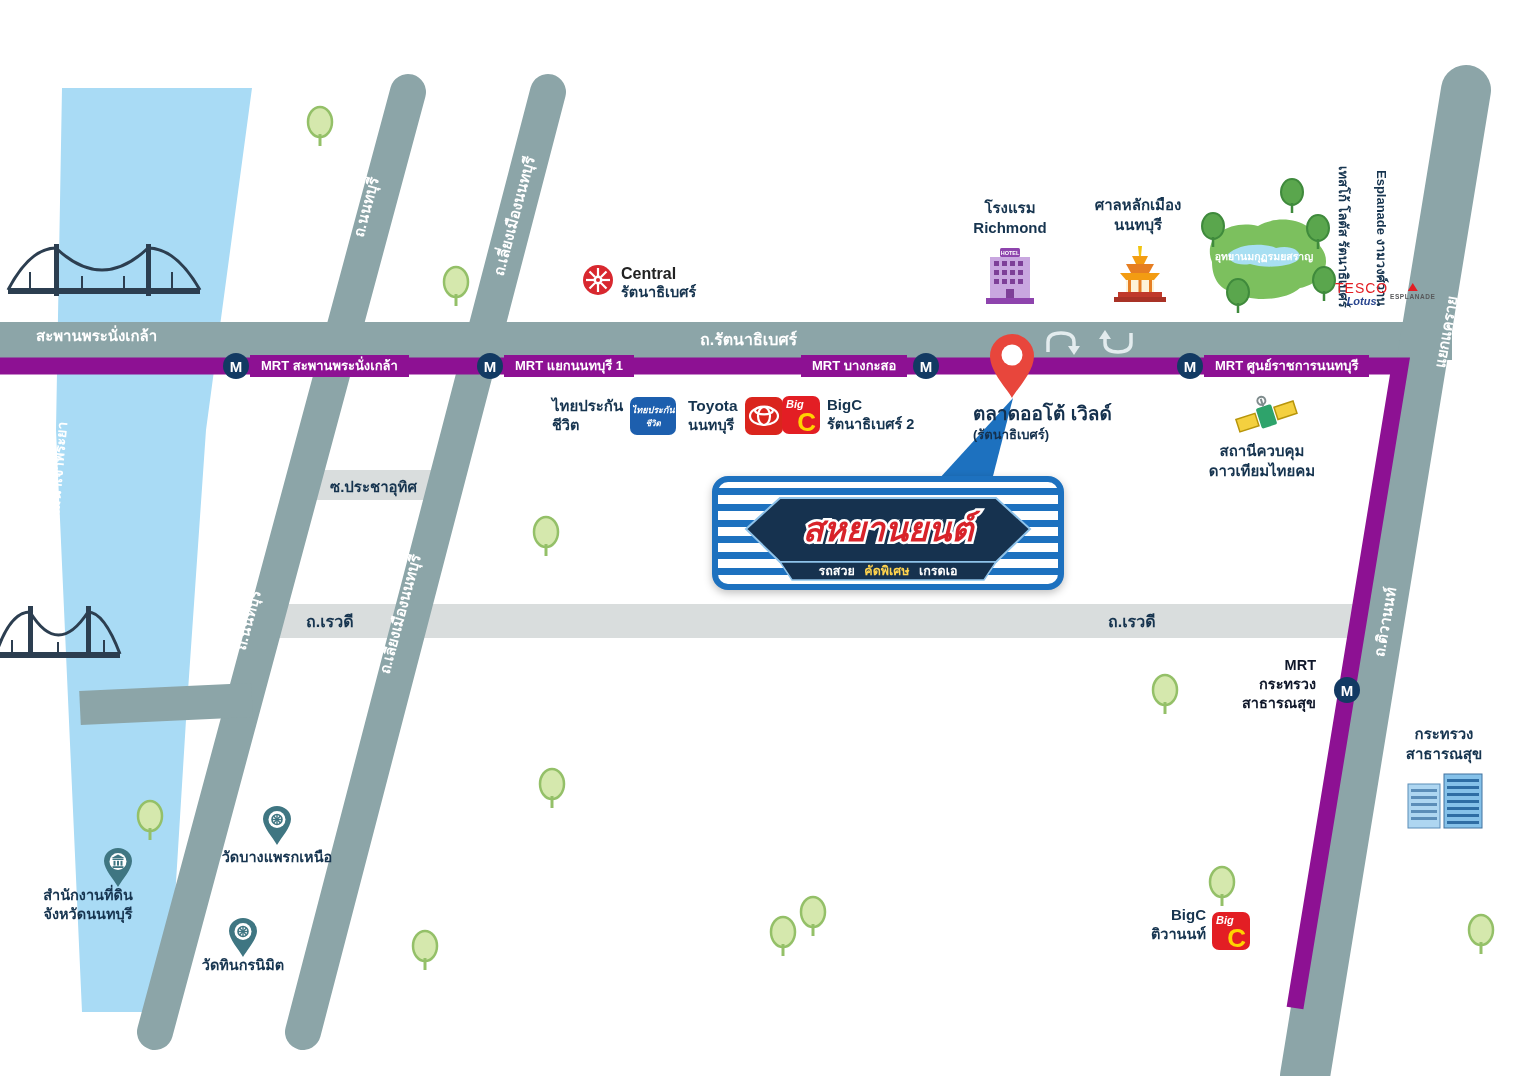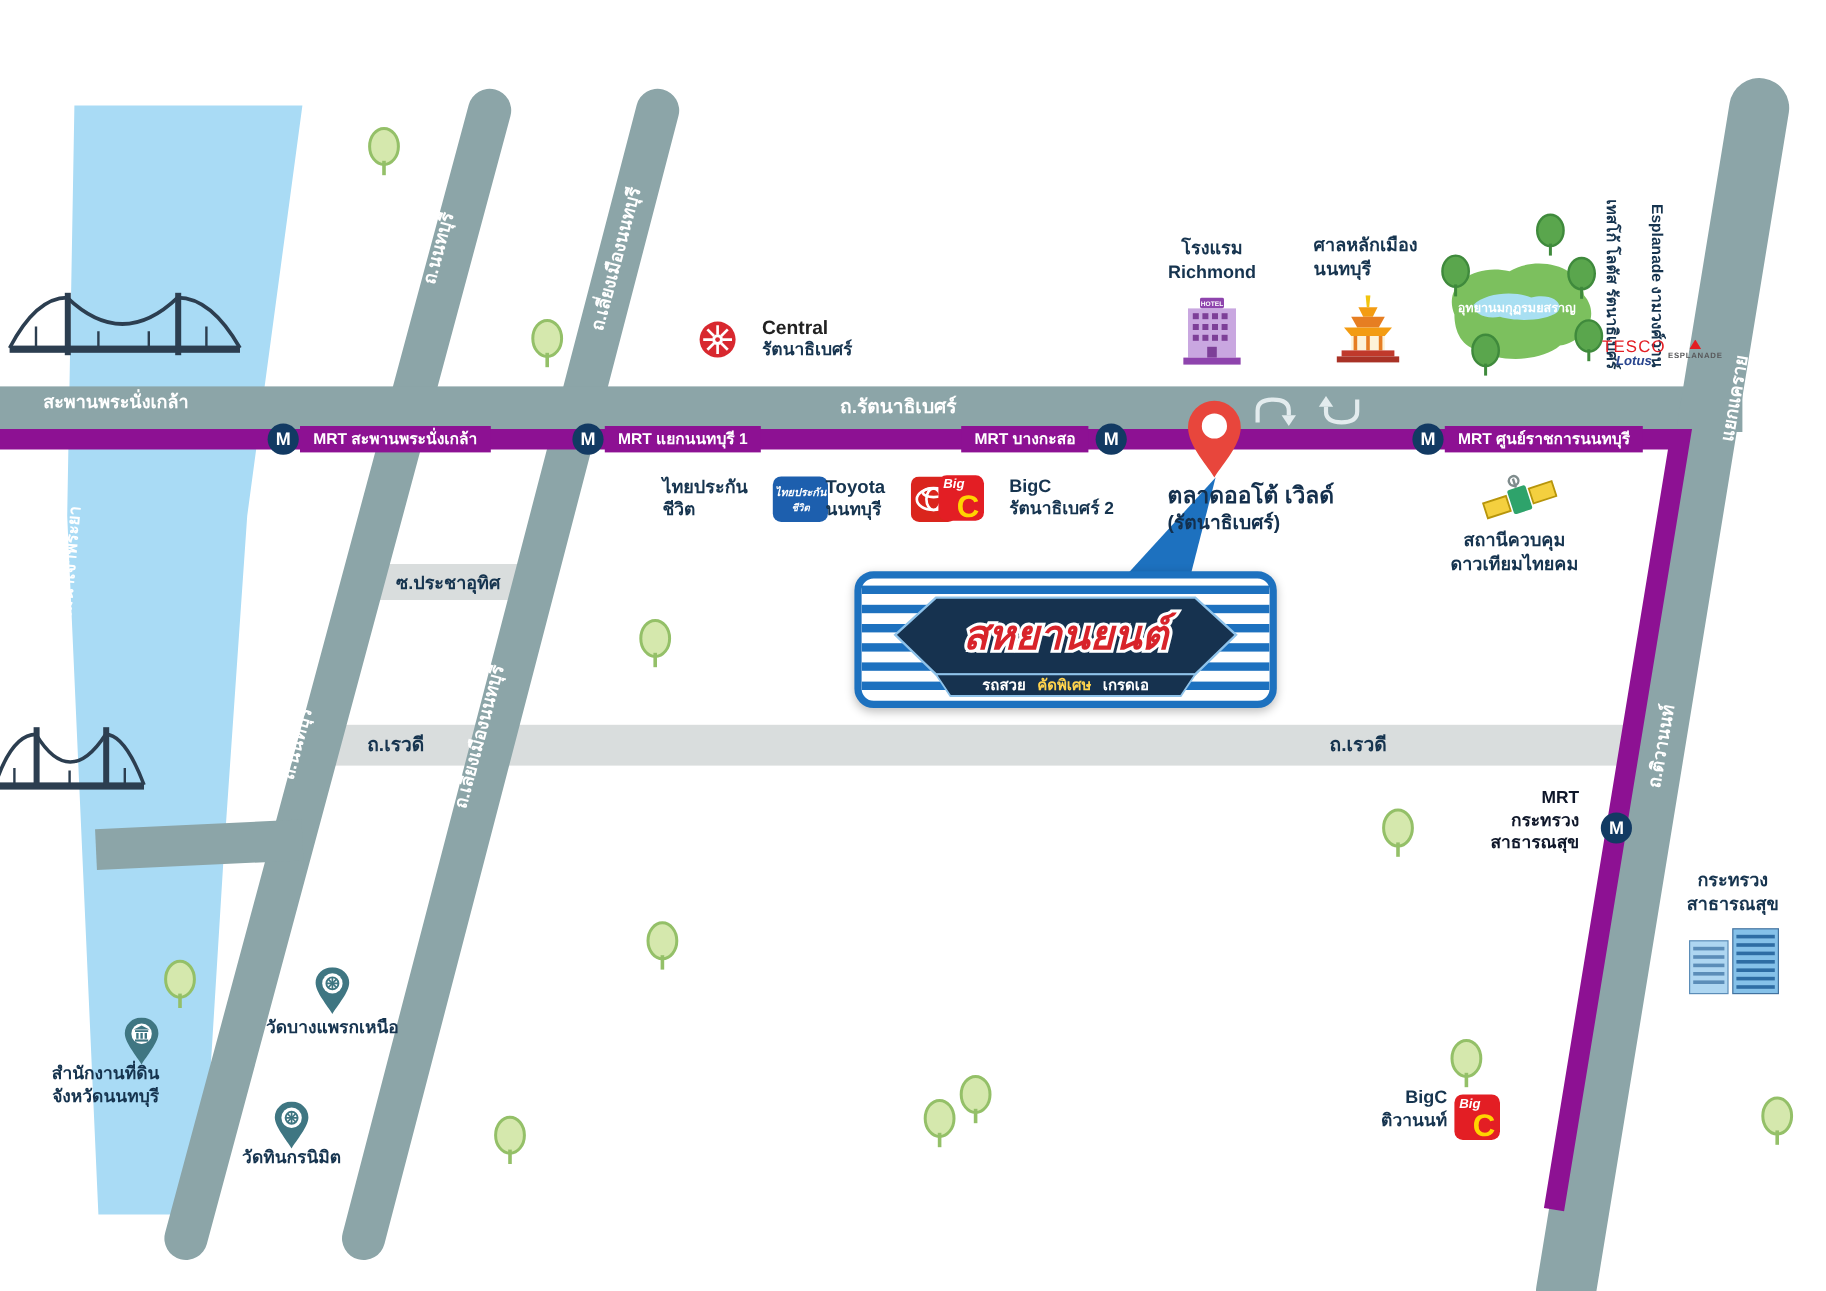--- a/index.html
+++ b/index.html
@@ -8,26 +8,26 @@
 .stage svg text{font-family:"Liberation Sans",sans-serif}
 .abs{position:absolute}
 .lbl{position:absolute;white-space:nowrap;color:#16344f;font-size:15px;font-weight:600;line-height:1.3}
 .lbl.big{font-size:16px}
 .white{color:#fff}
 .ctr{transform:translateX(-50%);text-align:center}
 .rot{transform:translate(-50%,-50%) rotate(var(--r));white-space:nowrap}
 .vrot{position:absolute;transform-origin:left top;transform:rotate(90deg);white-space:nowrap;color:#16344f;font-size:13px;font-weight:600}
 .banner{position:absolute;top:355px;height:22px;background:#8d1193;color:#fff;font-size:13px;font-weight:700;line-height:22px;padding:0 11px;white-space:nowrap}
 .mbadge{position:absolute;width:26px;height:26px;border-radius:50%;background:#123a63;color:#fff;font-weight:700;font-size:15px;display:flex;align-items:center;justify-content:center}
-.lm{position:absolute;display:flex;align-items:center;gap:21px}
+.lm{position:absolute;display:flex;align-items:flex-start;gap:7px}
 .col{display:flex;flex-direction:column}
 .name-b{font-weight:700;font-size:16px;color:#222;line-height:1.2}
 .name-s{font-size:14.5px;color:#16344f;font-weight:600;line-height:1.25}
 .au{position:absolute;font-size:19px;font-weight:800;color:#14304d;line-height:1.3;white-space:nowrap}
-.au .l2{font-size:16px}
+.au .l2{font-size:13px}
 .bigc-logo{width:38px;height:38px;background:#e31e24;border-radius:7px;position:relative;flex:none}
 .bigc-big{position:absolute;left:4px;top:2px;color:#fff;font-weight:700;font-style:italic;font-size:11px}
 .bigc-c{position:absolute;right:4px;bottom:-1px;color:#ffd400;font-weight:700;font-size:26px;line-height:1}
 .tl-logo{width:46px;height:38px;background:#1d5fae;border-radius:7px;color:#fff;display:flex;flex-direction:column;align-items:center;justify-content:center;font-style:italic;font-weight:700;flex:none}
 .park-lbl{position:absolute;color:#fff;font-size:10.5px;font-weight:600;white-space:nowrap;transform:translateX(-50%)}
 .m5{position:absolute;left:1232px;top:656px;width:84px;text-align:right;color:#0f172a;font-size:14.5px;font-weight:700;line-height:19px}
 .m5 span{display:block}
 .logo-card{position:absolute;left:712px;top:476px;width:352px;height:114px;background:#fff;border:6px solid #1d71bf;border-radius:16px;box-shadow:0 3px 8px rgba(0,0,0,.25)}
 </style>
 </head>
@@ -227,21 +227,21 @@
         <rect x="32" y="22" width="5" height="5"></rect>
       <rect x="8" y="31" width="5" height="5"></rect>
         <rect x="16" y="31" width="5" height="5"></rect>
         <rect x="24" y="31" width="5" height="5"></rect>
         <rect x="32" y="31" width="5" height="5"></rect>
       <rect x="20" y="41" width="8" height="9"></rect>
     </g>
     <rect x="0" y="50" width="48" height="6" fill="#8e44ad"></rect>
   </svg>
 
-  <div class="lbl ctr" style="left:1138px;top:195px;text-align:left">
+  <div class="lbl ctr" style="left:1138px;top:195px;text-align:center">
     <span style="display:block">ศาลหลักเมือง</span>
     <span style="display:block">นนทบุรี</span>
   </div>
   <svg class="abs" style="left:1108px;top:246px" width="64" height="58" viewBox="0 0 64 58">
     <polygon points="30,0 34,0 33,10 31,10" fill="#f1c40f"></polygon>
     <polygon points="24,10 40,10 36,18 28,18" fill="#f39c12"></polygon>
     <polygon points="18,18 46,18 41,27 23,27" fill="#e67e22"></polygon>
     <polygon points="12,27 52,27 46,34 18,34" fill="#f39c12"></polygon>
     <rect x="18" y="34" width="28" height="12" fill="#fdf3d8"></rect>
     <rect x="20" y="34" width="3" height="12" fill="#e67e22"></rect>

